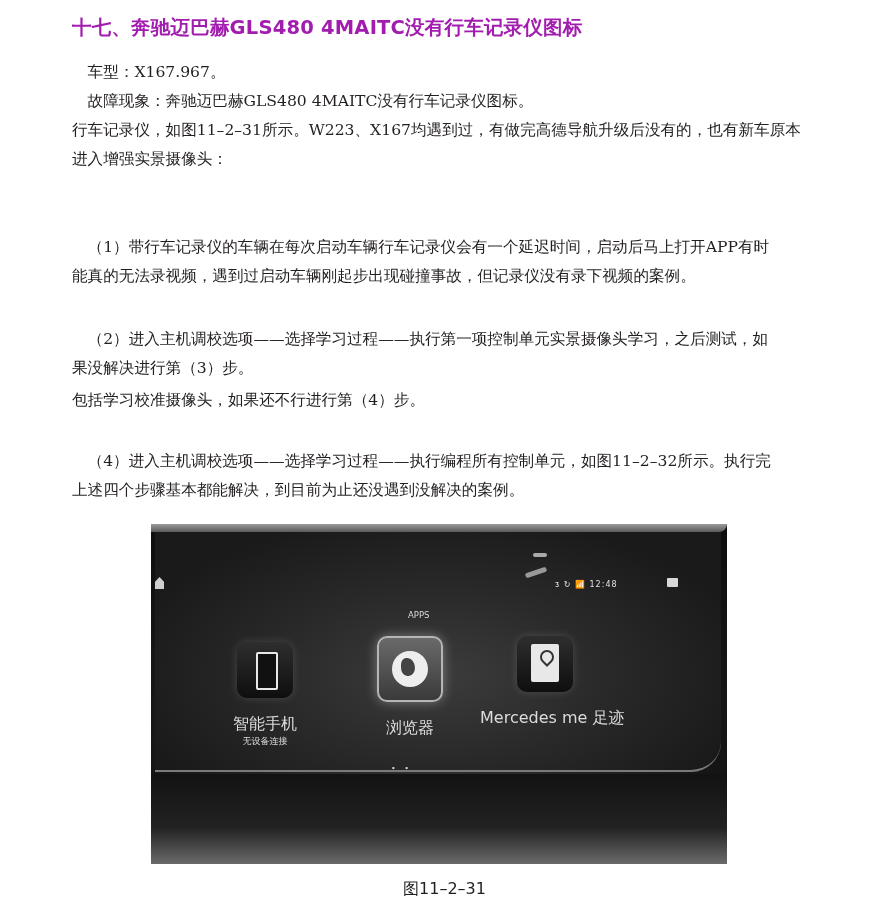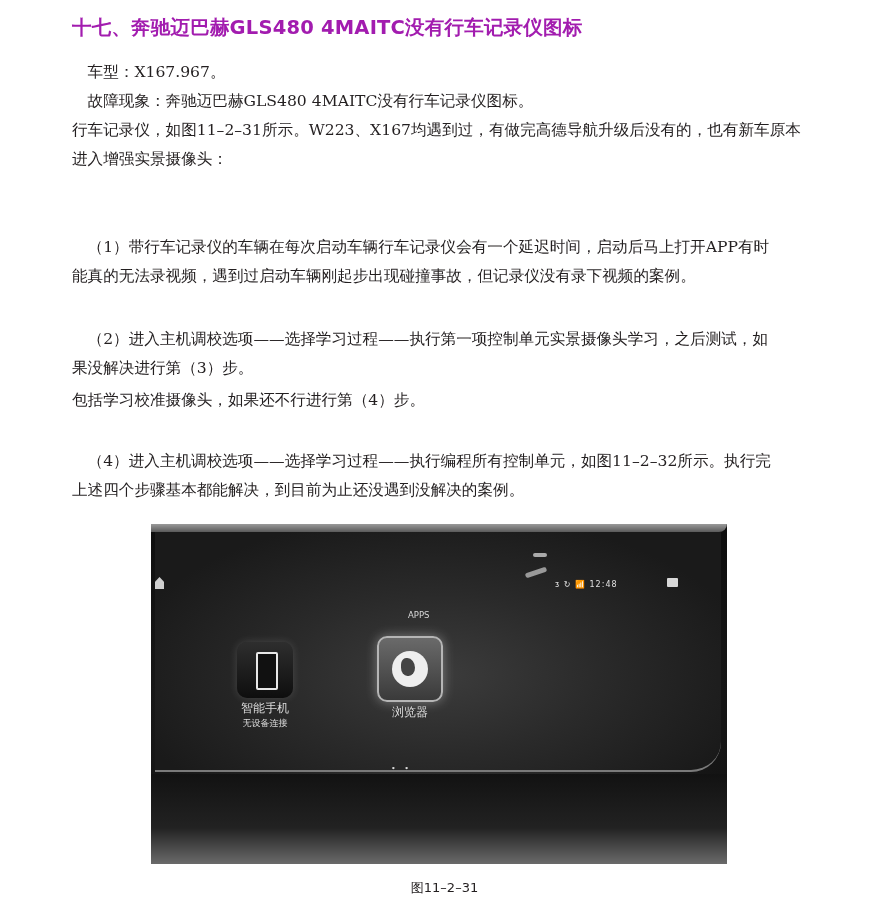--- a/index.html
+++ b/index.html
@@ -26,30 +26,30 @@
   .msg-icon { position: absolute; left: 512px; top: 46px; width: 11px; height: 9px; background: #d8d8d8; border-radius: 1px; }
   .home-icon { position: absolute; left: 0; top: 45px; width: 9px; height: 12px; background: #cfcfcf;
                clip-path: polygon(50% 0, 100% 40%, 100% 100%, 0 100%, 0 40%); }
   .streak1 { position: absolute; left: 378px; top: 21px; width: 14px; height: 4px; background: #aaa; border-radius: 2px; }
   .streak2 { position: absolute; left: 370px; top: 38px; width: 22px; height: 5px; background: #999; border-radius: 2px; transform: rotate(-18deg); }
   .app { position: absolute; text-align: center; color: #dcdcdc; font-family: "DejaVu Sans", sans-serif; }
   .app-icon { margin: 0 auto; width: 56px; height: 56px; border-radius: 10px; background: linear-gradient(#2e2e2e, #0e0e0e);
               position: relative; box-shadow: 0 0 8px rgba(255,255,255,0.15); }
   .app-icon.selected { width: 62px; height: 62px; border: 2px solid #b5b5b5; background: linear-gradient(#6a6a6a, #3a3a3a);
                        box-shadow: 0 0 12px rgba(255,255,255,0.35); }
-  .app-label { font-size: 12px; margin-top: 2px; white-space: nowrap; }
+  .app-label { font-size: 16px; margin-top: 16px; white-space: nowrap; }
   .app-sub { font-size: 9px; white-space: nowrap; }
   .phone-glyph { position: absolute; left: 19px; top: 10px; width: 18px; height: 34px; border: 2px solid #e8e8e8; border-radius: 2px; background: #111; }
   .globe-glyph { position: absolute; left: 13px; top: 13px; width: 36px; height: 36px; border-radius: 50%; background: #eee; }
   .globe-glyph::after { content: ""; position: absolute; left: 9px; top: 7px; width: 14px; height: 18px; background: #444; border-radius: 40% 60% 50% 50%; }
   .book-glyph { position: absolute; left: 14px; top: 8px; width: 28px; height: 38px; background: #e8e8e8; border-radius: 2px; }
   .book-glyph::after { content: ""; position: absolute; left: 9px; top: 6px; width: 10px; height: 10px; border: 2px solid #333; border-radius: 50% 50% 50% 0; transform: rotate(-45deg); }
   .dots { position: absolute; left: 236px; top: 232px; color: #ddd; font-size: 8px; letter-spacing: 3px; }
   .caption { position: absolute; left: 0; width: 889px; top: 879px; text-align: center;
-             font-family: "DejaVu Sans", "Liberation Sans", sans-serif; font-size: 13px; color: #231f20; }
+             font-family: "DejaVu Sans", "Liberation Sans", sans-serif; font-size: 16px; color: #231f20; }
 </style>
 </head>
 <body>
 
 <div class="title">十七、奔驰迈巴赫GLS480 4MAITC没有行车记录仪图标</div>
 
 <div class="para" style="top:58px;">
   <span class="line">　车型：X167.967。</span>
 </div>
 <div class="para" style="top:87px;">
@@ -94,18 +94,24 @@
         </div>
       <div class="app-label">智能手机</div>
       <div class="app-sub">无设备连接</div>
     </div>
     <div class="app" style="left:205px; top:104px; width:100px;">
       <div class="app-icon selected">
           <div class="globe-glyph"></div>
         </div>
       <div class="app-label">浏览器</div>
     </div>
+    <div class="app" style="left:325px; top:104px; width:130px;">
+      <div class="app-icon">
+          <div class="book-glyph"></div>
+        </div>
+      <div class="app-label">Mercedes me 足迹</div>
+    </div>
     <div class="dots">• •</div>
   </div>
   <div class="lower"></div>
 </div>
 
 <div class="caption">图11–2–31</div>
 
 </body></html>

